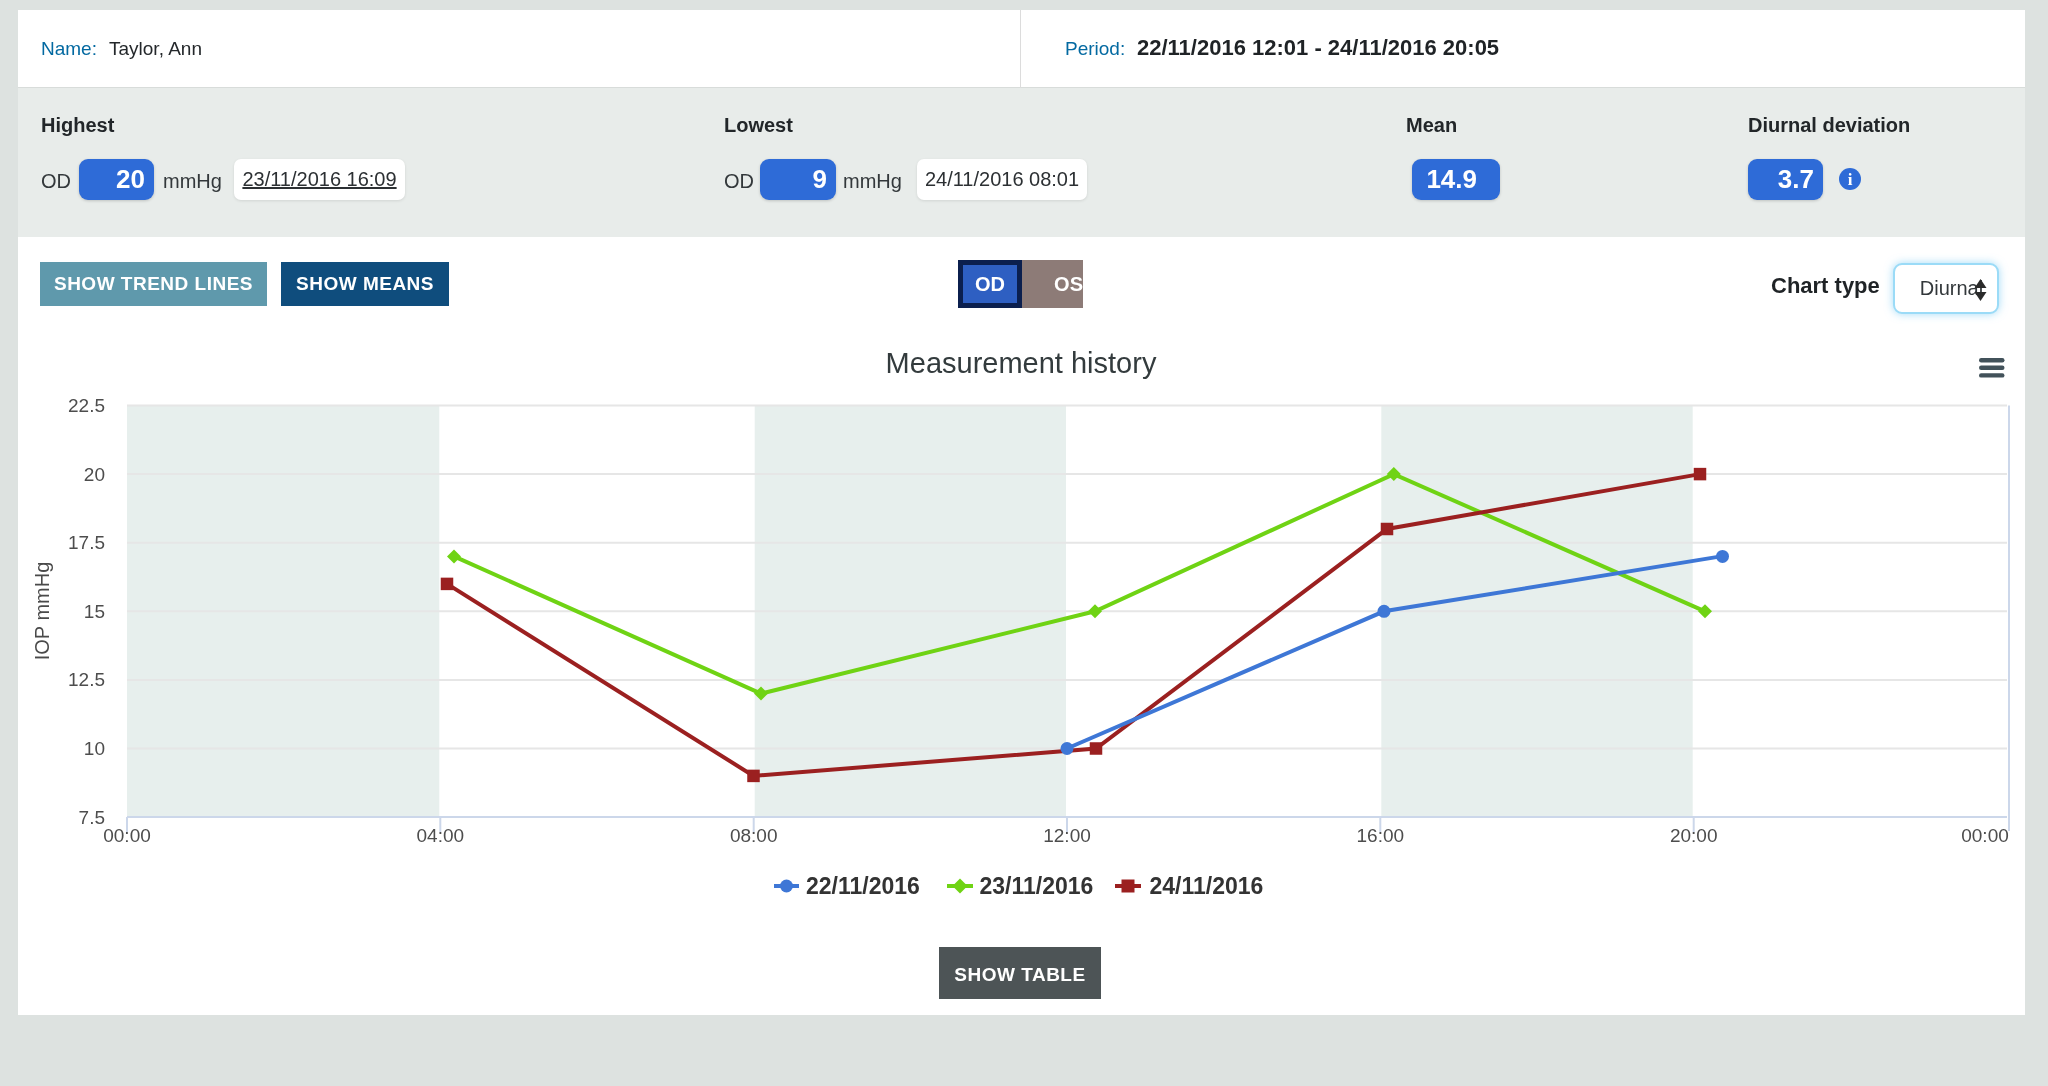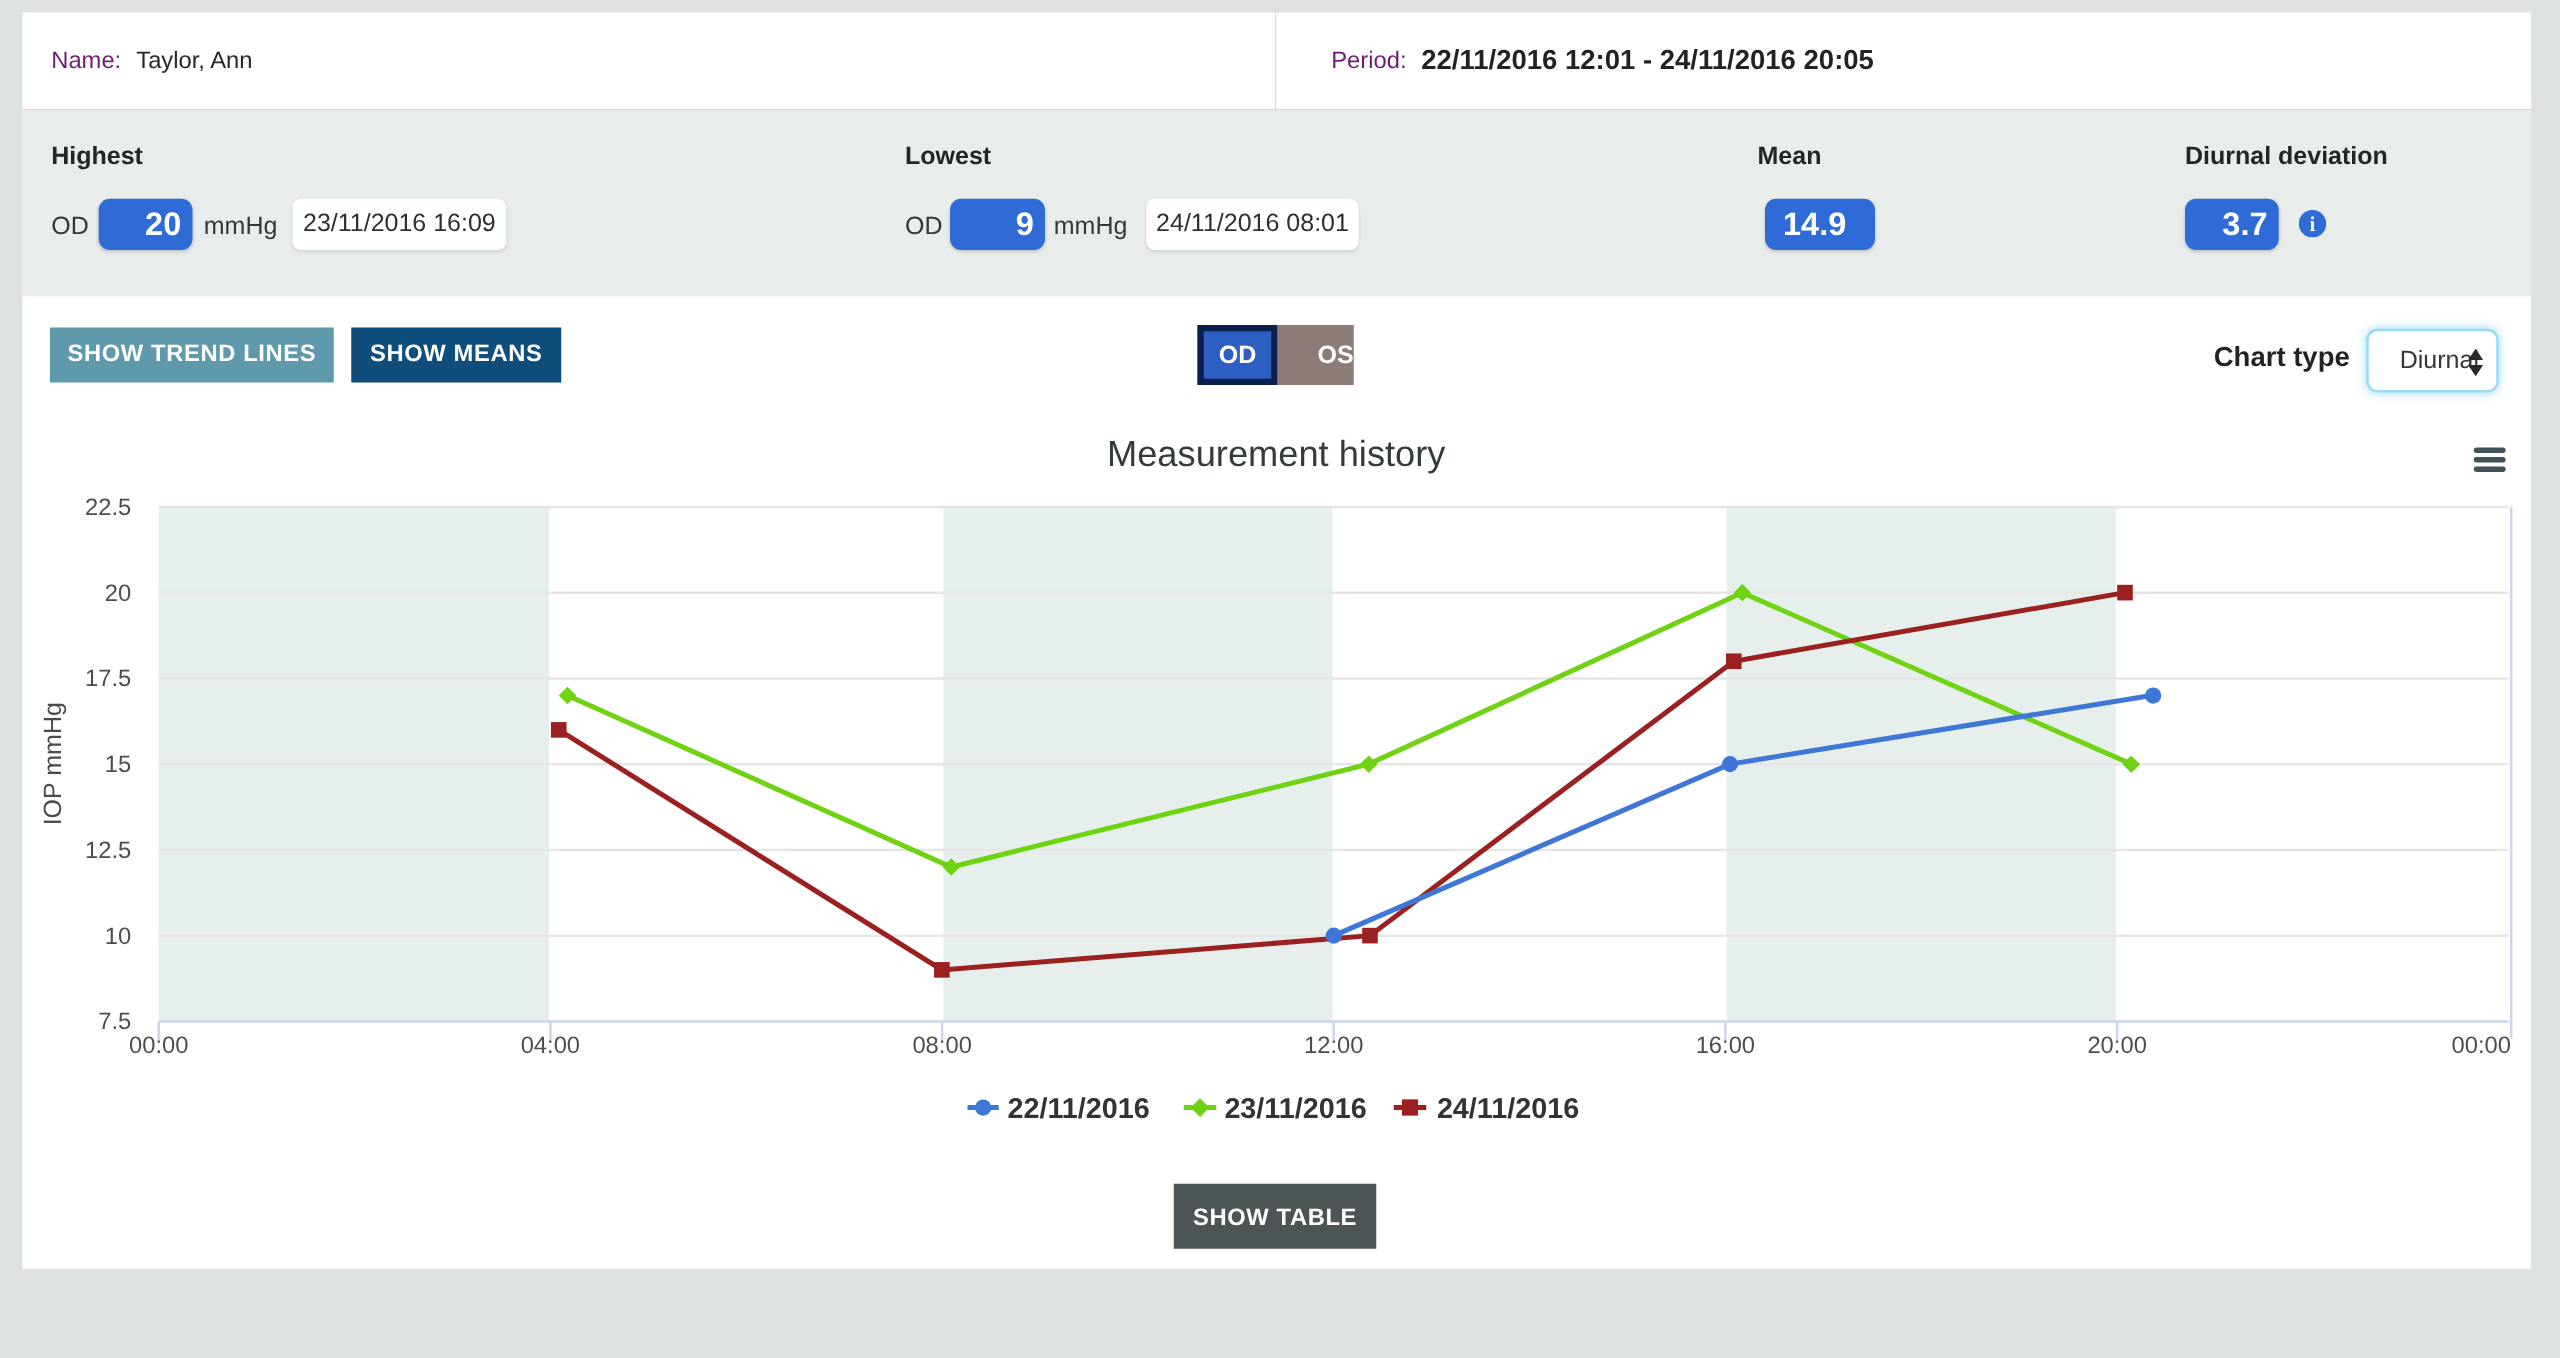--- a/index.html
+++ b/index.html
@@ -1,21 +1,21 @@
 <!DOCTYPE html>
 <html><head>
 <meta charset="utf-8">
 <style>
   * { margin:0; padding:0; box-sizing:border-box; }
   html,body { width:2048px; height:1086px; background:#dde2e0; font-family:"Liberation Sans", sans-serif; overflow:hidden; }
   .abs { position:absolute; }
   #page { position:relative; width:2048px; height:1086px; }
   #header { left:18px; top:10px; width:2007px; height:78px; background:#ffffff; border-bottom:1px solid #d8dcda; }
   #hdiv { left:1020px; top:10px; width:1px; height:78px; background:#dcdcdc; }
-  .lbl { color:#701a75; font-size:19px; }
+  .lbl { color:#0369a1; font-size:19px; }
   #name-lbl { left:41px; top:38px; }
   #name-val { left:109px; top:38px; color:#24282b; }
   #period-lbl { left:1065px; top:38px; }
   #period-val { left:1137px; top:35px; color:#1f2326; font-size:22px; font-weight:bold; }
   #stats { left:18px; top:88px; width:2007px; height:149px; background:#e8ecea; }
   .h2 { font-weight:bold; font-size:20px; color:#222629; }
   .statlbl { top:114px; }
   .od { top:170px; font-size:20px; color:#33383b; }
   .badge { top:159px; height:41px; background:#2e6bd7; border-radius:9px; color:#fff; font-weight:bold; font-size:26px; text-align:right; line-height:41px; box-shadow:0 1px 3px rgba(0,0,0,0.18); }
   .mmhg { top:170px; font-size:20px; color:#33383b; }
@@ -39,21 +39,21 @@
   <div class="abs lbl" id="name-lbl">Name:</div>
   <div class="abs lbl" id="name-val">Taylor, Ann</div>
   <div class="abs lbl" id="period-lbl">Period:</div>
   <div class="abs" id="period-val">22/11/2016 12:01 - 24/11/2016 20:05</div>
 
   <div class="abs" id="stats"></div>
   <div class="abs h2 statlbl" style="left:41px;">Highest</div>
   <div class="abs od" style="left:41px;">OD</div>
   <div class="abs badge" style="left:79px; width:75px; padding-right:9px;">20</div>
   <div class="abs mmhg" style="left:163px;">mmHg</div>
-  <div class="abs datebox" style="left:234px; width:171px;">23/11/2016 16:09</div>
+  <div class="abs datebox" style="left:234px; width:171px;text-decoration:underline;">23/11/2016 16:09</div>
 
   <div class="abs h2 statlbl" style="left:724px;">Lowest</div>
   <div class="abs od" style="left:724px;">OD</div>
   <div class="abs badge" style="left:760px; width:76px; padding-right:9px;">9</div>
   <div class="abs mmhg" style="left:843px;">mmHg</div>
   <div class="abs datebox" style="left:917px; width:170px;">24/11/2016 08:01</div>
 
   <div class="abs h2 statlbl" style="left:1406px;">Mean</div>
   <div class="abs badge" style="left:1412px; width:88px; padding-right:23px;">14.9</div>
 

